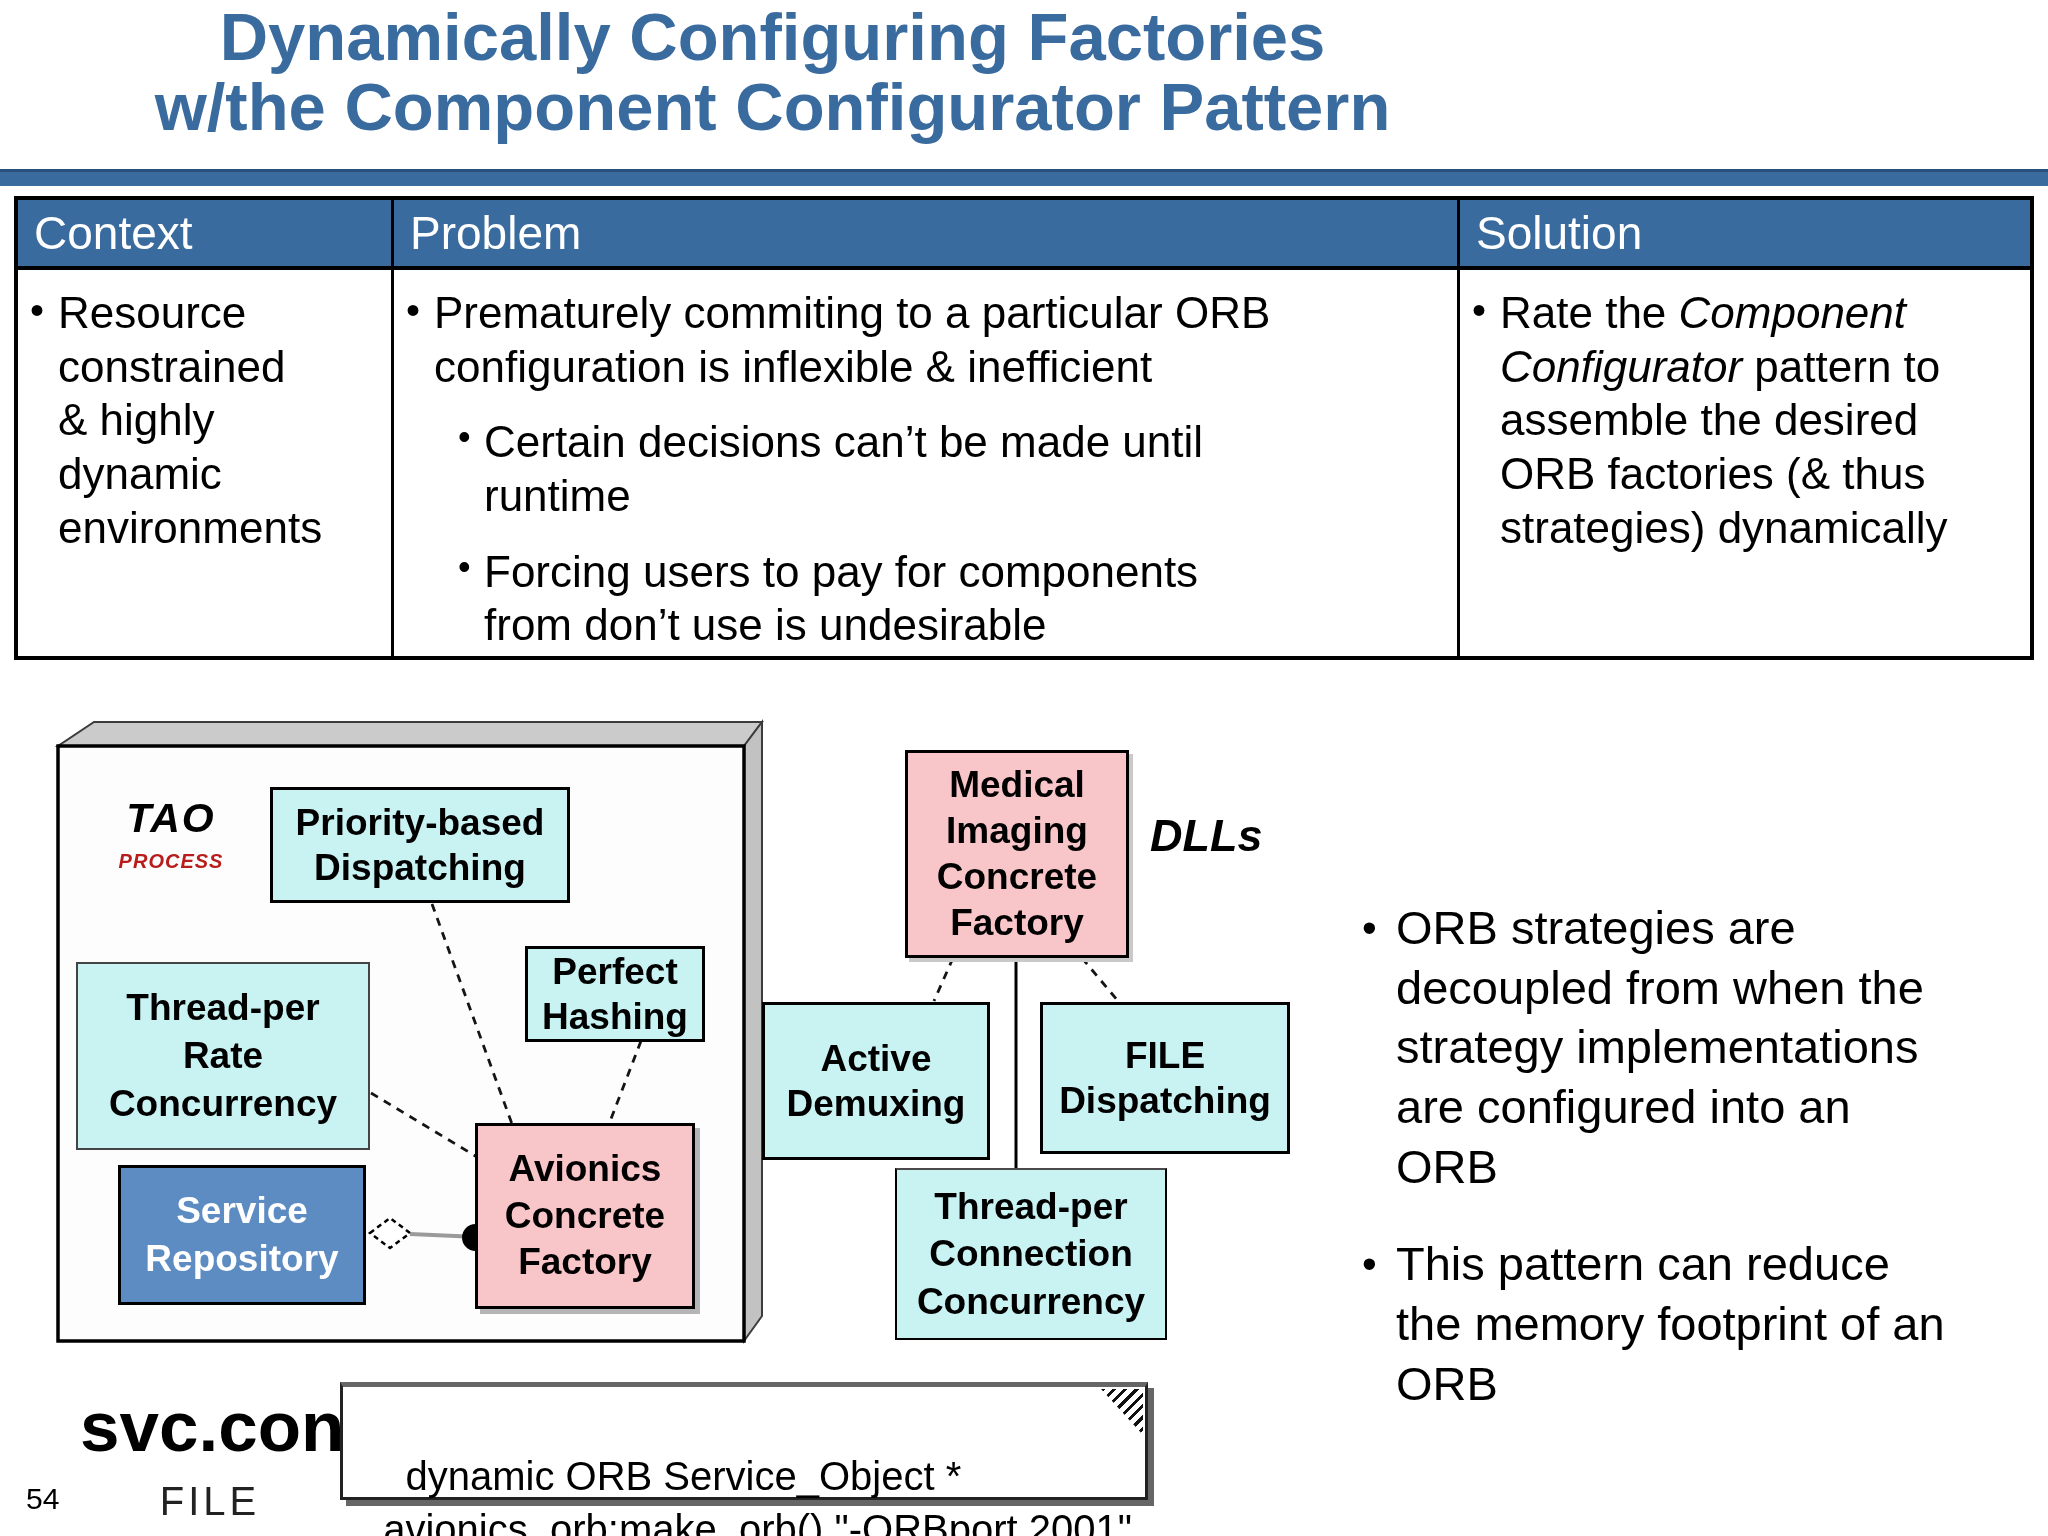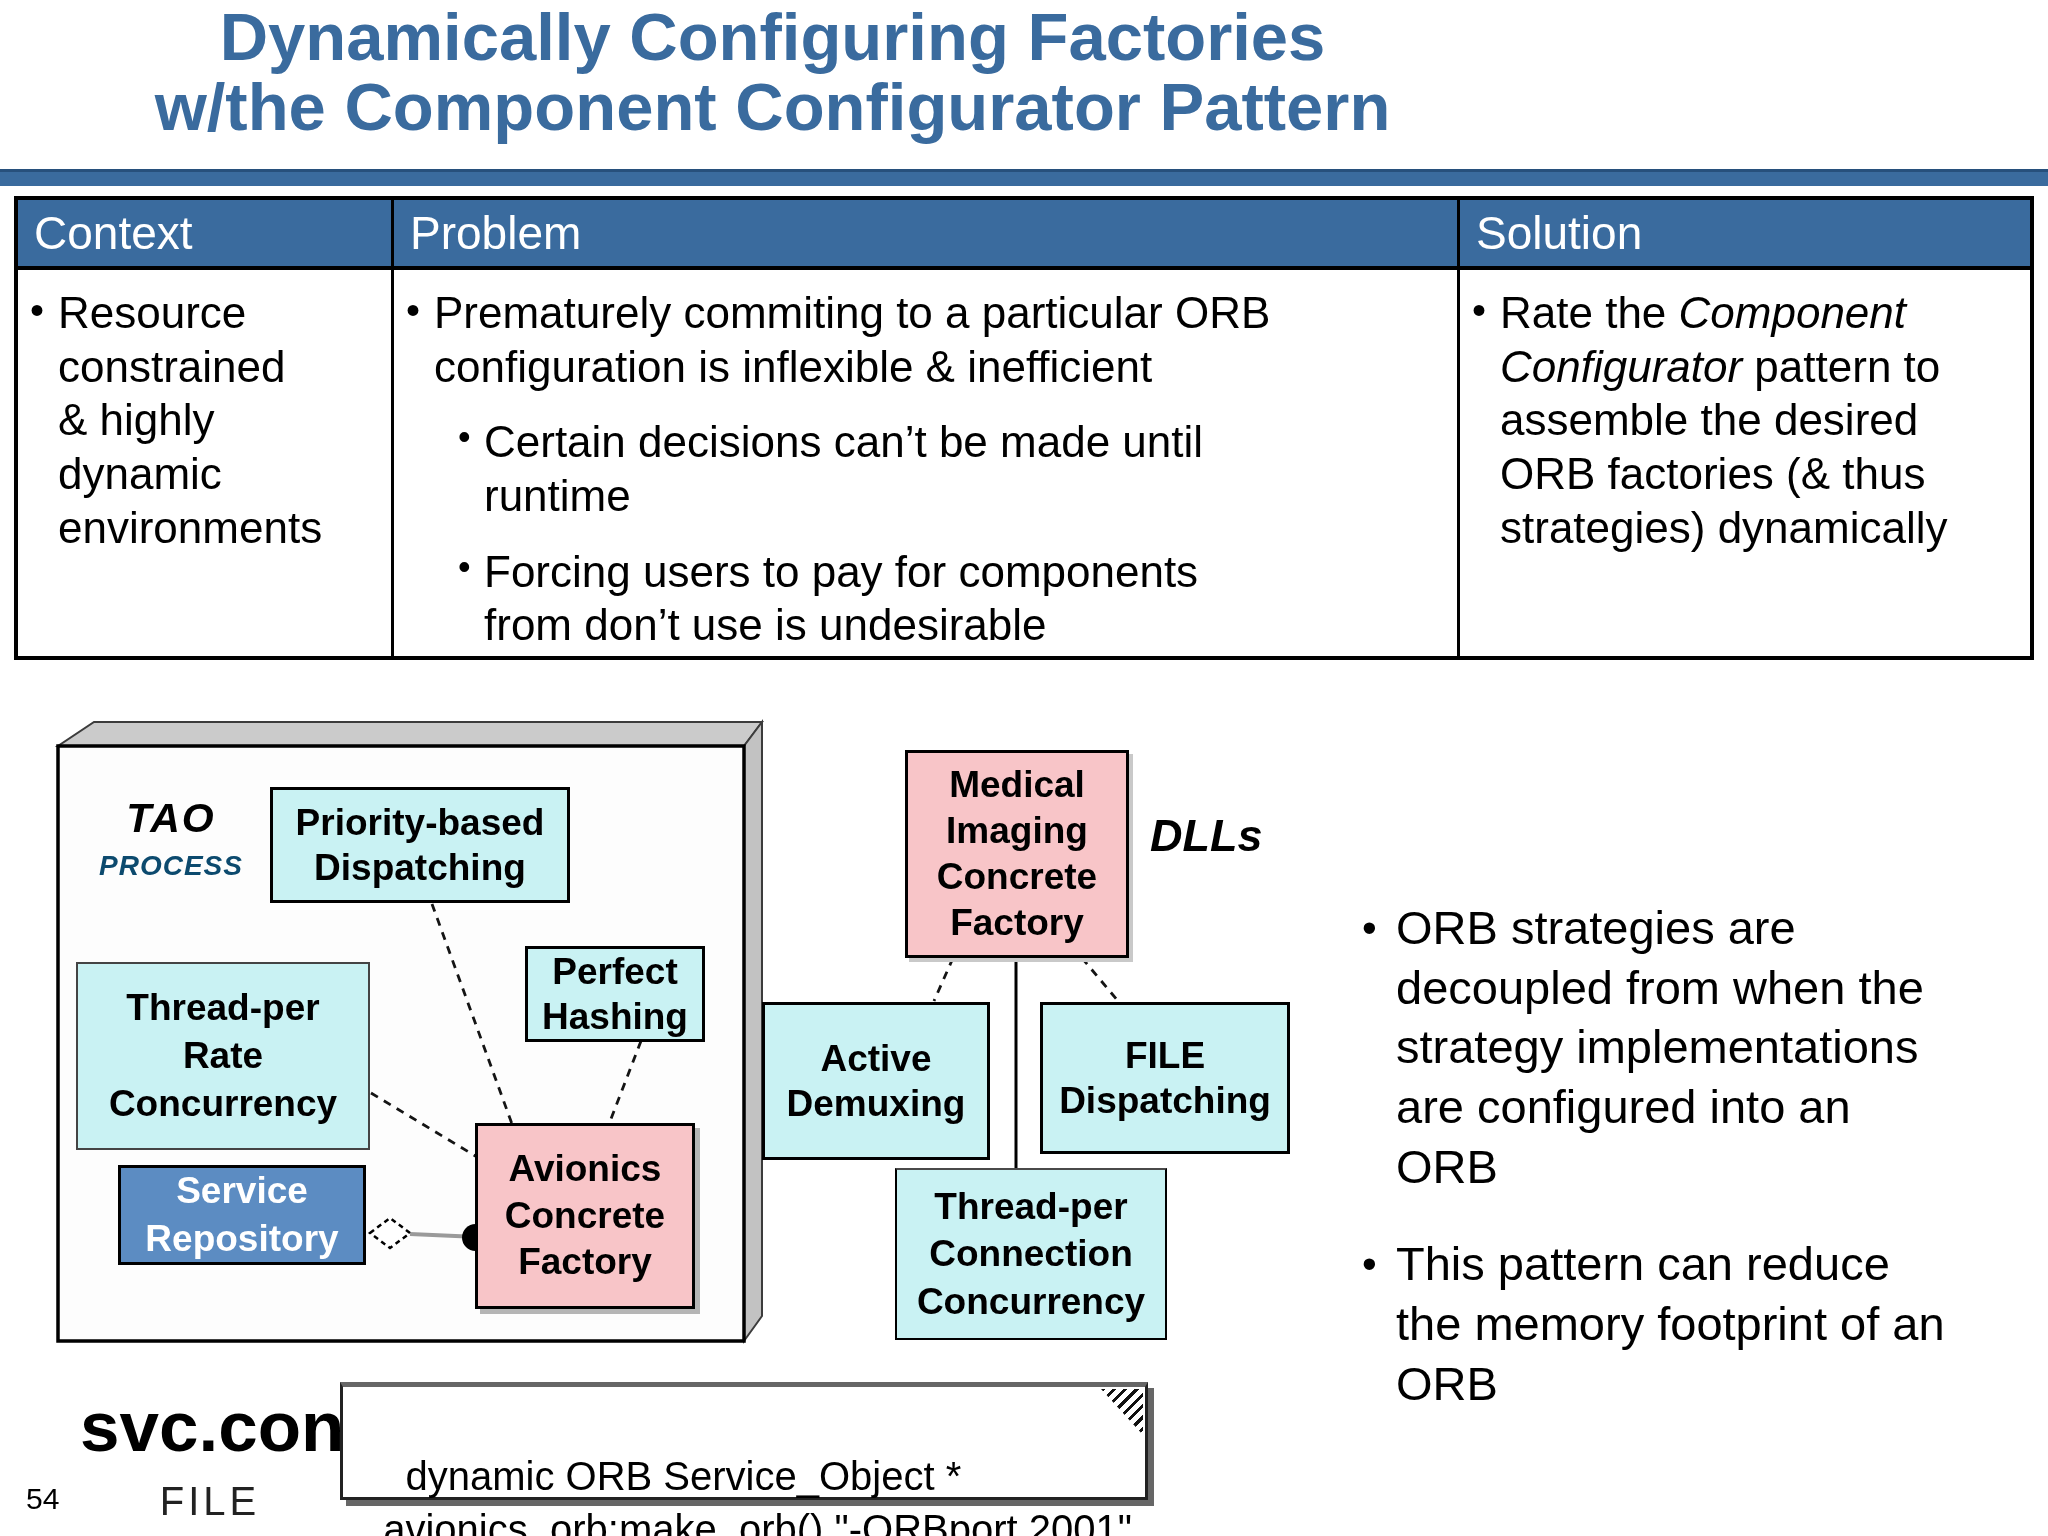--- a/index.html
+++ b/index.html
@@ -46,33 +46,33 @@
   .dbox {
     position:absolute; display:flex; align-items:center; justify-content:center;
     text-align:center; font-weight:bold; white-space:pre-line;
     box-sizing:border-box; font-size:37px; line-height:1.22;
   }
   .cyan { background:#C9F2F3; border:3px solid #000; }
   .pink { background:#F8C5C8; border:3px solid #000; }
   #box-priority { left:270px; top:787px; width:300px; height:116px; }
   #box-perfect  { left:525px; top:946px; width:180px; height:96px; }
   #box-tpr      { left:76px;  top:962px; width:294px; height:188px; border-width:2px; border-color:#444; line-height:1.3; }
-  #box-repo     { left:118px; top:1165px; width:248px; height:100px;
+  #box-repo     { left:118px; top:1165px; width:248px; height:140px;
                   background:#5C8CC2; border:3px solid #000; color:#fff; line-height:1.3; }
   #box-avionics { left:475px; top:1123px; width:220px; height:186px; line-height:1.26;
                   box-shadow:5px 5px 0 #b5b5b5; }
   #box-medical  { left:905px; top:750px; width:224px; height:208px; line-height:1.25;
                   box-shadow:4px 4px 0 #c9c9c9; }
   #box-active   { left:762px; top:1002px; width:228px; height:158px; }
   #box-fifo     { left:1040px; top:1002px; width:250px; height:152px; }
   #box-tpc      { left:895px; top:1168px; width:272px; height:172px; line-height:1.28;
                   border-top:6px solid #4a4a4a; border-width:2px; }
   .tao-label { position:absolute; left:86px; top:795px; width:170px; text-align:center; }
   .tao-label .l1 { font-style:italic; font-weight:bold; font-size:41px; letter-spacing:2px; }
-  .tao-label .l2 { font-style:italic; font-weight:bold; font-size:28px; letter-spacing:1px; margin-top:8px; color:#0c4a6e; }
+  .tao-label .l2 { font-style:italic; font-weight:bold; font-size:20px; letter-spacing:1px; margin-top:8px; color:#b91c1c; }
   .dlls { position:absolute; left:1150px; top:810px; font-style:italic; font-weight:bold; font-size:45px; }
   .conn-dot { position:absolute; left:462px; top:1224px; width:27px; height:27px;
               border-radius:50%; background:#000; }
   
   .svc-label { position:absolute; left:80px; top:1386px; width:260px; text-align:center; }
   .svc-label .l1 { font-weight:bold; font-size:71px; }
   .svc-label .l2 { font-size:40px; letter-spacing:4px; margin-top:12px; color:#222; }
   .code-box {
     position:absolute; left:340px; top:1382px; width:808px; height:118px;
     background:#fff; border:3px solid #222; border-top:5px solid #666;

